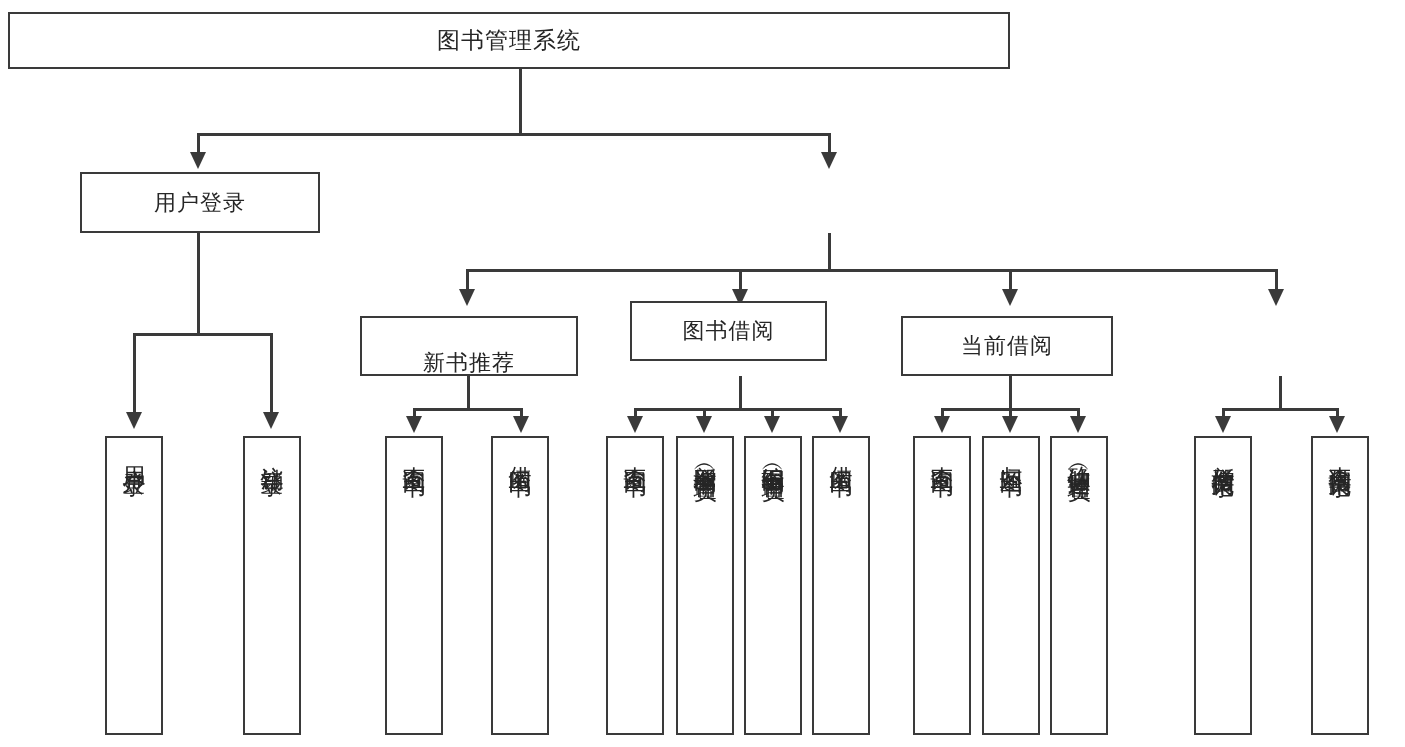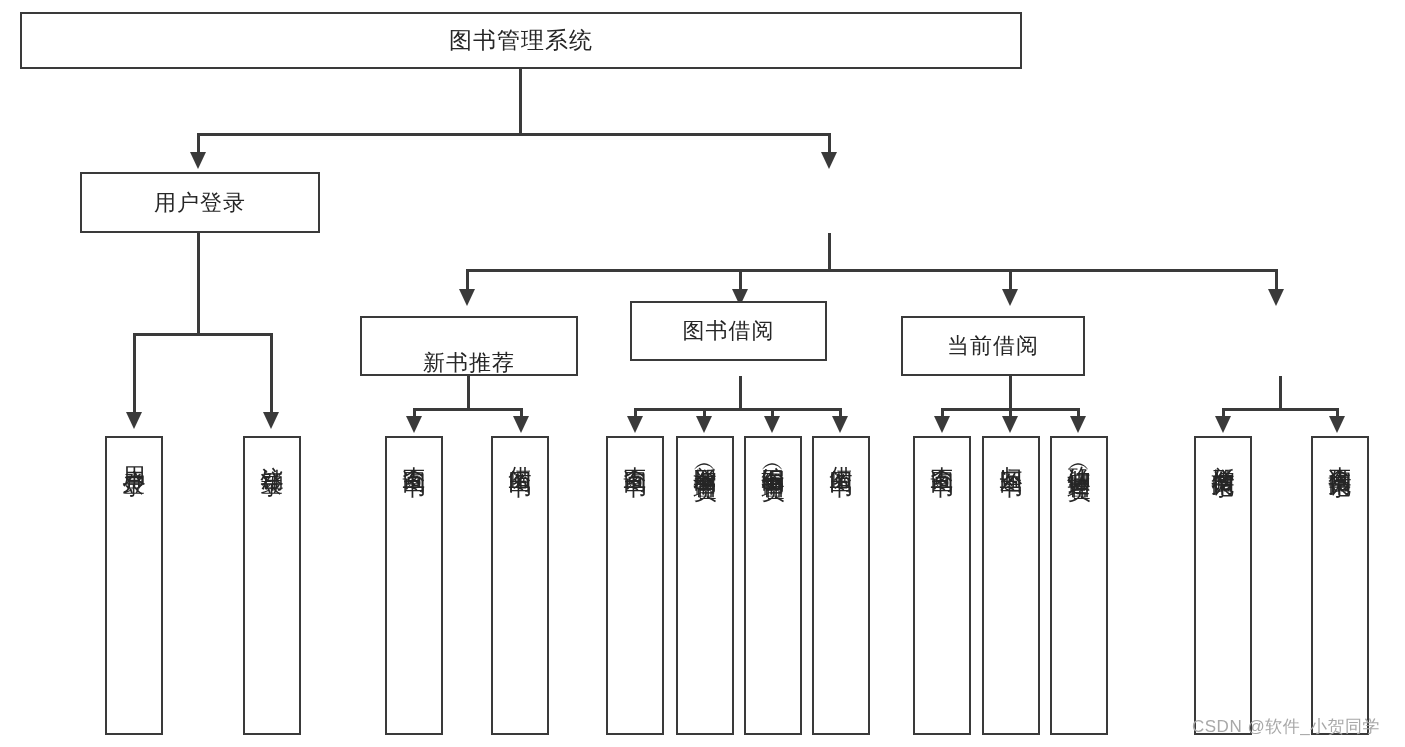--- a/index.html
+++ b/index.html
@@ -77,21 +77,21 @@
     color: #a8a8a8;
     white-space: nowrap;
     letter-spacing: 0.5px;
   }
 </style>
 </head>
 <body>
 
 <div id="canvas">
 
-  <div class="node h root" style="left:20px; top:12px; width:1002px; height:57px;">
+  <div class="node h root" style="left:8px; top:12px; width:1002px; height:57px;">
     <span class="label">图书管理系统</span>
   </div>
 
   <div class="vline" style="left:519px; top:69px; width:3px; height:66px;"></div>
 
   <div class="hline" style="left:197px; top:133px; width:634px; height:3px;"></div>
   <div class="vline" style="left:197px; top:133px; width:3px; height:22px;"></div>
   <div class="arrow" style="left:190px; top:152px;"></div>
   <div class="vline" style="left:828px; top:133px; width:3px; height:22px;"></div>
   <div class="arrow" style="left:821px; top:152px;"></div>
@@ -118,21 +118,21 @@
   <div class="arrow" style="left:1002px; top:289px;"></div>
   <div class="vline" style="left:1275px; top:269px; width:3px; height:22px;"></div>
   <div class="arrow" style="left:1268px; top:289px;"></div>
 
   <div class="node h" style="left:360px; top:316px; width:218px; height:60px;align-items:flex-end;">
     <span class="label">新书推荐</span>
   </div>
   <div class="node h" style="left:630px; top:301px; width:197px; height:60px;">
     <span class="label">图书借阅</span>
   </div>
-  <div class="node h" style="left:901px; top:316px; width:184px; height:60px;">
+  <div class="node h" style="left:901px; top:316px; width:212px; height:60px;">
     <span class="label">当前借阅</span>
   </div>
 
   <div class="vline" style="left:467px; top:376px; width:3px; height:34px;"></div>
   <div class="hline" style="left:413px; top:408px; width:110px; height:3px;"></div>
   <div class="vline" style="left:413px; top:408px; width:3px; height:10px;"></div>
   <div class="arrow" style="left:406px; top:416px;"></div>
   <div class="vline" style="left:520px; top:408px; width:3px; height:10px;"></div>
   <div class="arrow" style="left:513px; top:416px;"></div>
 
@@ -200,15 +200,14 @@
     <span class="label">确认归还（管理员）</span>
   </div>
 
   <div class="node v tall" style="left:1194px; top:436px; width:58px; height:299px;">
     <span class="label">新增借阅记录</span>
   </div>
   <div class="node v tall" style="left:1311px; top:436px; width:58px; height:299px;">
     <span class="label">查询借阅记录</span>
   </div>
 
-  <div class="watermark" style="left:1192px; top:715px;">CSDN @软件_小贺同学</div>
 
 </div>
 
 </body></html>

